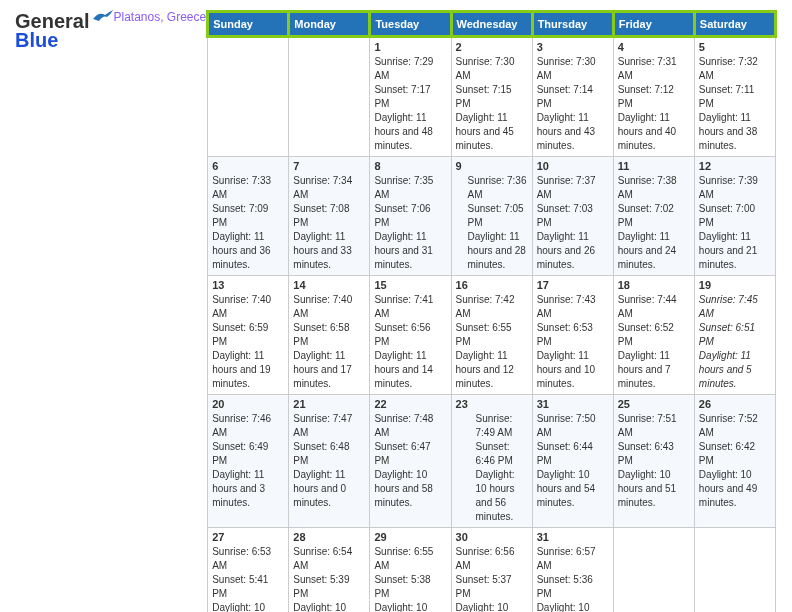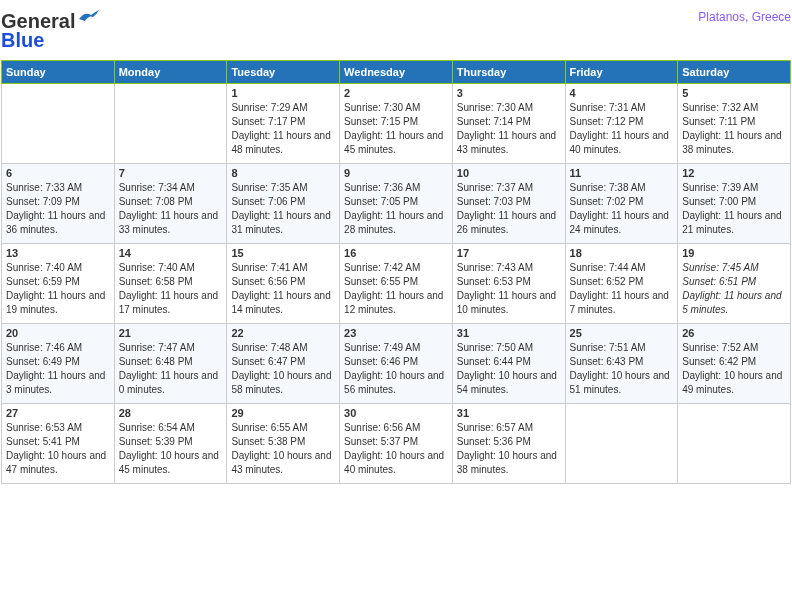--- a/index.html
+++ b/index.html
@@ -6,23 +6,23 @@
     body {
       font-family: Arial, sans-serif;
       background: #fff;
       width: 792px;
       height: 612px;
       overflow: hidden;
     }
     .page {
       width: 792px;
       height: 464px;
-      padding: 10px 1px;
+      padding: 10px 15px;
       display: flex;
-      flex-direction: column;
+      flex-direction: row;
     }
     .header {
       display: flex;
       justify-content: space-between;
       align-items: flex-start;
       margin-bottom: 8px;
     }
     .logo {
       display: flex;
       flex-direction: column;
@@ -47,21 +47,21 @@
       width: 100%;
       table-layout: fixed;
     }
     .calendar th {
       background-color: #2472b8;
       color: #fff;
       font-size: 11px;
       font-weight: bold;
       padding: 5px 4px;
       text-align: left;
-      border: 1px solid #84cc16;
+      border: 3px solid #84cc16;
     }
     .calendar td {
       border: 1px solid #ccc;
       vertical-align: top;
       padding: 3px 4px;
       font-size: 9.5px;
       color: #333;
       height: 80px;
     }
     .calendar tr:nth-child(even) td {
@@ -167,21 +167,21 @@
 Daylight: 11 hours and 33 minutes.</div>
           </td>
           <td>
             <span class="day-num">8</span>
             <div class="day-info" style="white-space: pre-line;">Sunrise: 7:35 AM
 Sunset: 7:06 PM
 Daylight: 11 hours and 31 minutes.</div>
           </td>
           <td>
             <span class="day-num">9</span>
-            <div class="day-info" style="white-space: pre-line;">Sunrise: 7:36 AM
+            <div class="day-info" style="white-space: pre-line; margin-left: 12px;">Sunrise: 7:36 AM
 Sunset: 7:05 PM
 Daylight: 11 hours and 28 minutes.</div>
           </td>
           <td>
             <span class="day-num">10</span>
             <div class="day-info" style="white-space: pre-line;">Sunrise: 7:37 AM
 Sunset: 7:03 PM
 Daylight: 11 hours and 26 minutes.</div>
           </td>
           <td>
@@ -255,21 +255,21 @@
 Daylight: 11 hours and 0 minutes.</div>
           </td>
           <td>
             <span class="day-num">22</span>
             <div class="day-info" style="white-space: pre-line;">Sunrise: 7:48 AM
 Sunset: 6:47 PM
 Daylight: 10 hours and 58 minutes.</div>
           </td>
           <td>
             <span class="day-num">23</span>
-            <div class="day-info" style="white-space: pre-line;">Sunrise: 7:49 AM
+            <div class="day-info" style="white-space: pre-line; margin-left: 20px;">Sunrise: 7:49 AM
 Sunset: 6:46 PM
 Daylight: 10 hours and 56 minutes.</div>
           </td>
           <td>
             <span class="day-num">31</span>
             <div class="day-info" style="white-space: pre-line;">Sunrise: 7:50 AM
 Sunset: 6:44 PM
 Daylight: 10 hours and 54 minutes.</div>
           </td>
           <td>

